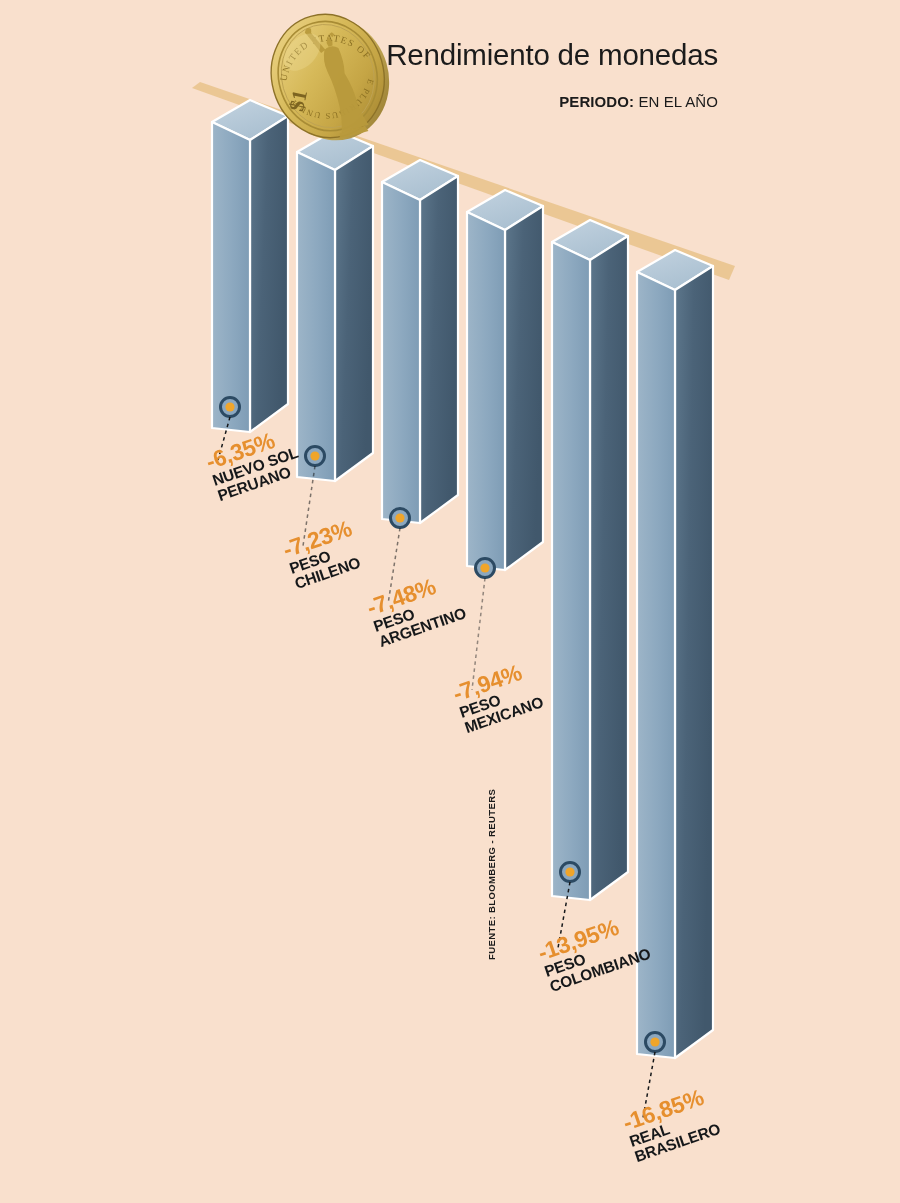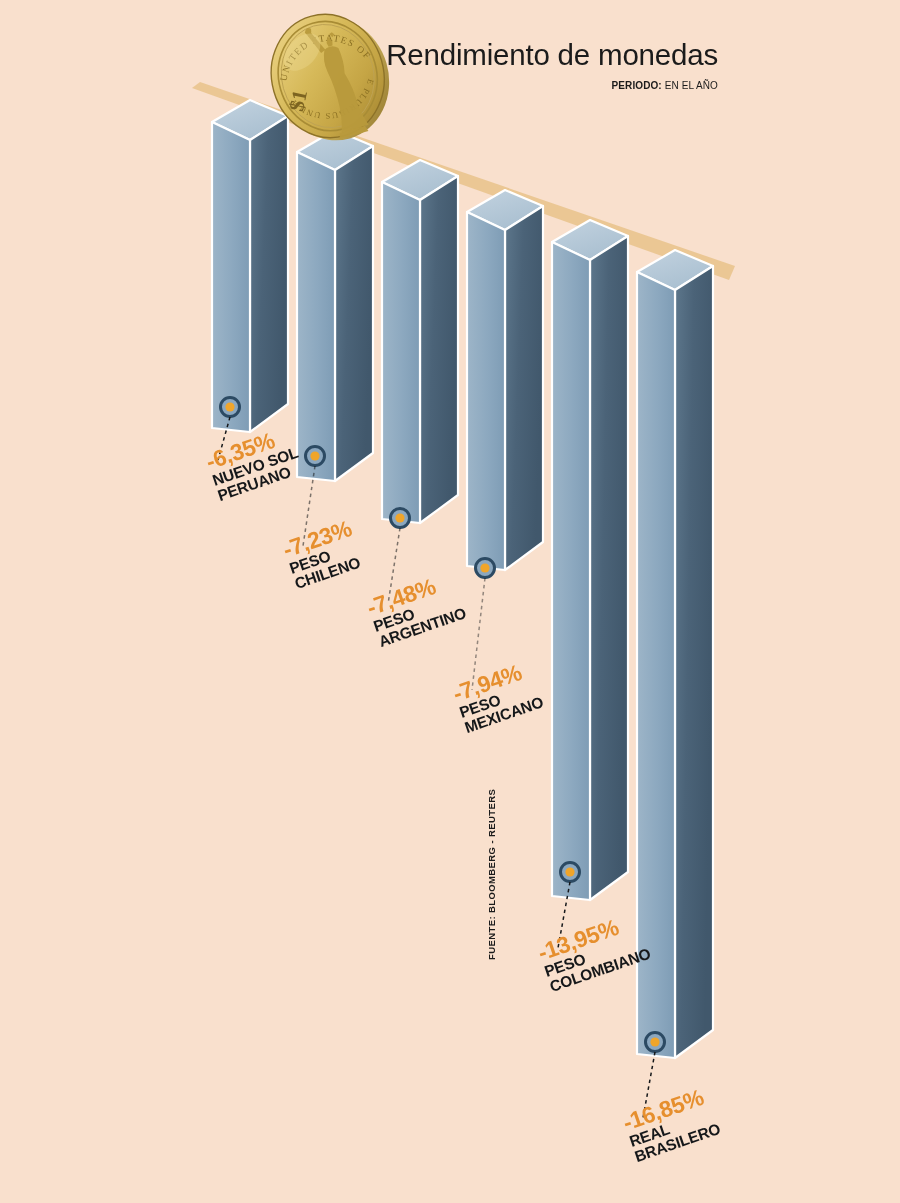--- a/index.html
+++ b/index.html
@@ -29,22 +29,22 @@
   #title-block .tline {
     font-family: "Liberation Sans", sans-serif;
     font-size: 29.5px;
     line-height: 33px;
     color: #1b1b1b;
     font-weight: 400;
     letter-spacing: -0.2px;
     white-space: nowrap;
   }
   #subtitle {
-    margin-top: 9px;
-    font-size: 10px;
+    margin-top: 22px;
+    font-size: 15px;
     color: #1b1b1b;
     letter-spacing: 0.1px;
     white-space: nowrap;
   }
   #subtitle .sb-strong { font-weight: 700; }
   #subtitle .sb-norm { font-weight: 400; }
 
   
   #source {
     position: absolute;

